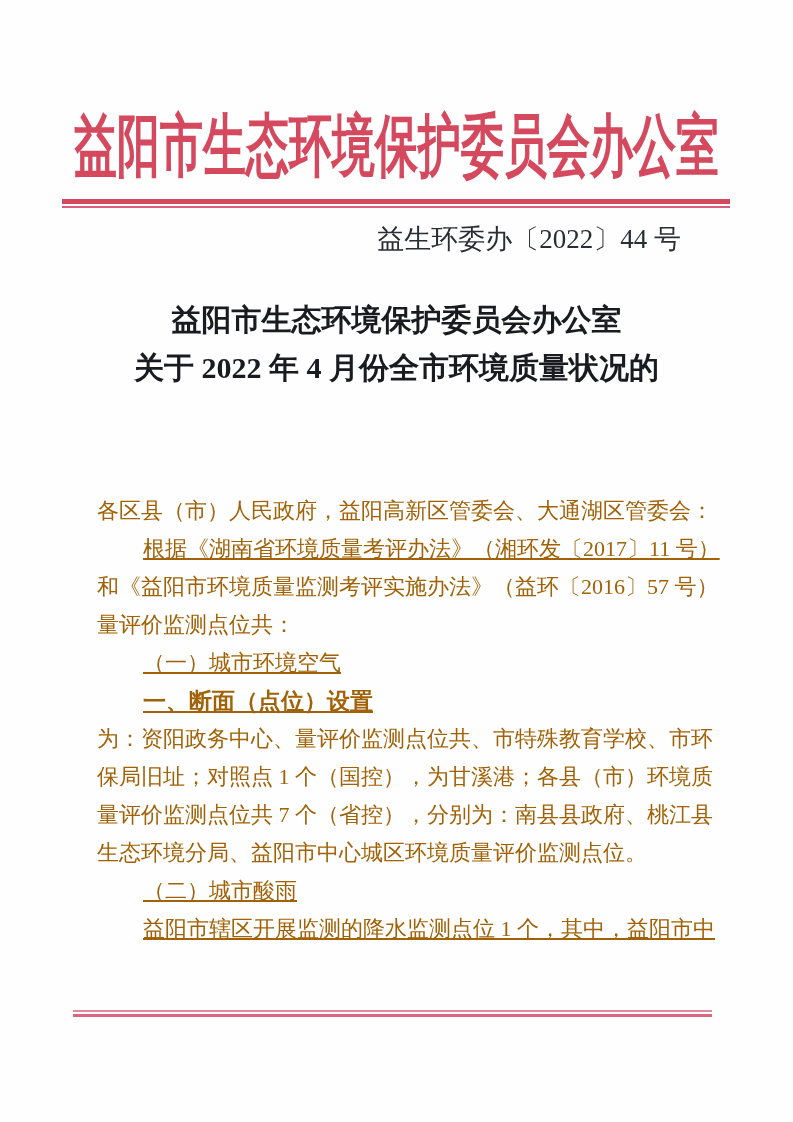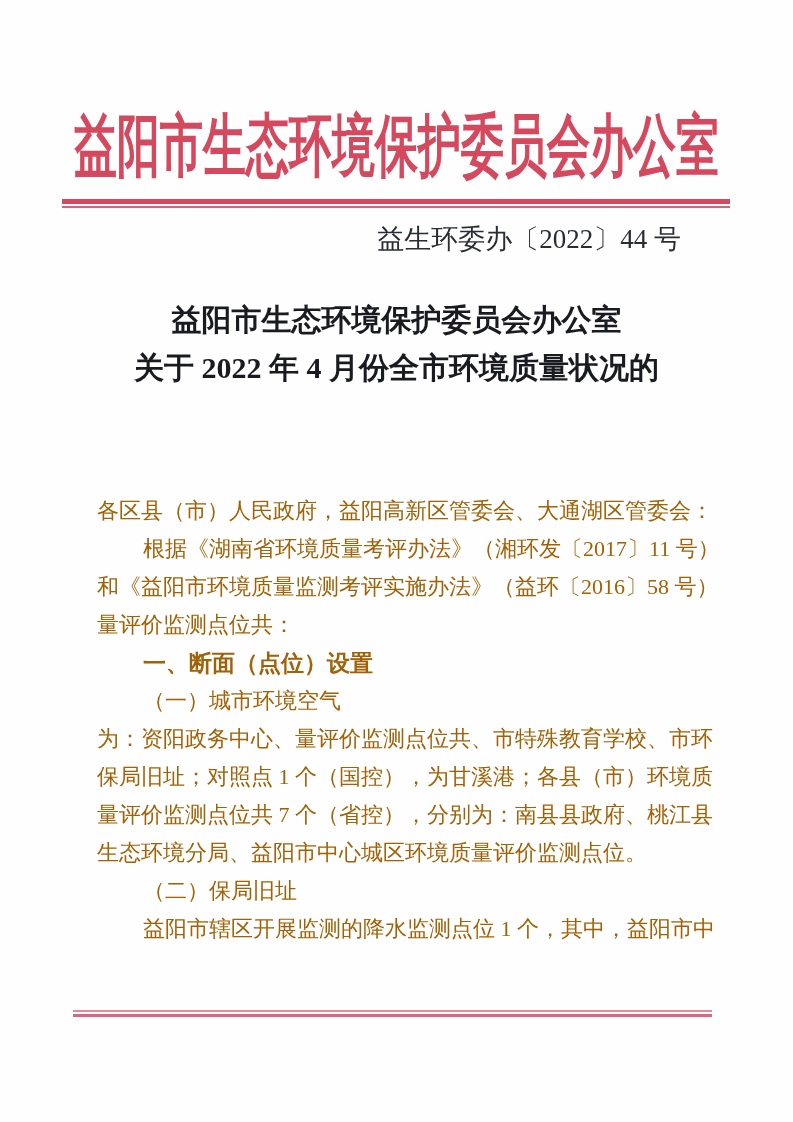--- a/index.html
+++ b/index.html
@@ -47,21 +47,21 @@
   }
   .title .t-line { white-space: nowrap; }
   
   .body-text {
     position: absolute; top: 476px; left: 97px; width: 618px;
     font-size: 22px; line-height: 38px;
     color: #a16207;
     margin-top: 16px;
   }
   .body-text .line { white-space: nowrap; }
-  .body-text .line.indent { padding-left: 46px; }
+  .body-text .line.indent { padding-left: 46px; text-decoration: underline; }
   .body-text .line.bold {
     font-weight: 700;
     font-family: "Liberation Sans", "DejaVu Sans", sans-serif;
     font-size: 23px;
   }
   
   .bottom-rule { position: absolute; top: 1010px; left: 73px; width: 639px; }
   .bottom-rule .thin  { height: 2px; background: #e18b9b; }
   .bottom-rule .thick { height: 3px; background: #d9677e; margin-top: 2px; }
 </style>
@@ -83,39 +83,39 @@
     <div class="t-line">益阳市生态环境保护委员会办公室</div>
     <div class="t-line">关于 2022 年 4 月份全市环境质量状况的</div>
   </div>
 
   <div class="body-text">
 
       <div class="line">各区县（市）人民政府，益阳高新区管委会、大通湖区管委会：</div>
 
       <div class="line indent">根据《湖南省环境质量考评办法》（湘环发〔2017〕11 号）</div>
 
-      <div class="line">和《益阳市环境质量监测考评实施办法》（益环〔2016〕58 号）</div>
+      <div class="line">和《益阳市环境质量监测考评实施办法》（益环〔2016〕57 号）</div>
 
 
       <div class="line">量评价监测点位共：</div>
 
+      <div class="line indent">（一）城市环境空气</div>
+
       <div class="line indent bold">一、断面（点位）设置</div>
-
-      <div class="line indent">（一）城市环境空气</div>
 
 
       <div class="line">为：资阳政务中心、量评价监测点位共、市特殊教育学校、市环</div>
 
       <div class="line">保局旧址；对照点 1 个（国控），为甘溪港；各县（市）环境质</div>
 
       <div class="line">量评价监测点位共 7 个（省控），分别为：南县县政府、桃江县</div>
 
       <div class="line">生态环境分局、益阳市中心城区环境质量评价监测点位。</div>
 
-      <div class="line indent">（二）保局旧址</div>
+      <div class="line indent">（二）城市酸雨</div>
 
       <div class="line indent">益阳市辖区开展监测的降水监测点位 1 个，其中，益阳市中</div>
     </div>
 
   <div class="bottom-rule">
     <div class="thin"></div>
     <div class="thick"></div>
   </div>
 
 </div>

